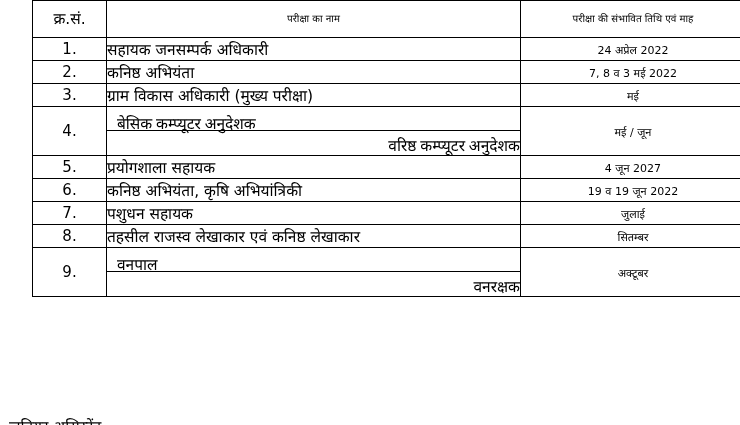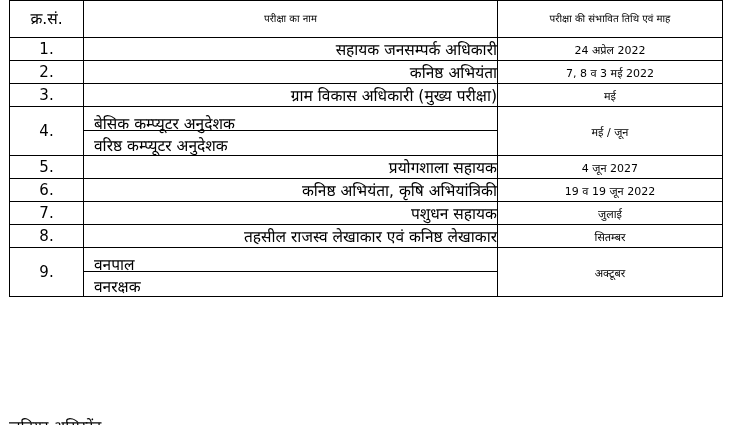--- a/index.html
+++ b/index.html
@@ -12,20 +12,21 @@
     height: 425px;
     font-family: "DejaVu Sans", sans-serif;
     color: #000000;
     overflow: hidden;
   }
   .sheet {
     position: relative;
     width: 740px;
     height: 425px;
     box-sizing: border-box;
+    padding-left: 23px;
   }
   table.exam-table {
     border-collapse: collapse;
     width: 713px;
     margin-left: 9px;
     margin-top: 0px;
     table-layout: fixed;
   }
   table.exam-table td, table.exam-table th {
     border: 1px solid #000000;
@@ -47,44 +48,46 @@
   .hdr-sn {
     font-size: 15.5px;
   }
   .sn-cell {
     text-align: center;
     font-size: 15px;
     padding: 3px 2px;
     height: 22px;
   }
   .name-cell {
-    text-align: right;
+    text-align: left;
     font-size: 15.5px;
     padding: 3px 0 3px 10px;
     height: 22px;
   }
   .date-cell {
     text-align: center;
     font-size: 11px;
     padding: 3px 4px;
     height: 22px;
   }
   .sub-split {
     padding: 0;
+    font-family: Liberation Serif, serif;
   }
   .sub-split .sub-row {
     border-bottom: 1px solid #000000;
     padding: 3px 0 3px 10px;
     font-size: 15.5px;
     height: 22px;
     box-sizing: border-box;
     display: block;
   }
   .sub-split .sub-row:last-child {
     border-bottom: none;
+    text-align: right;
   }
   .tall { height: 48px; }
   .clip-bottom {
     position: absolute;
     left: 9px;
     top: 415px;
     width: 713px;
     font-size: 15.5px;
     white-space: nowrap;
     overflow: hidden;

